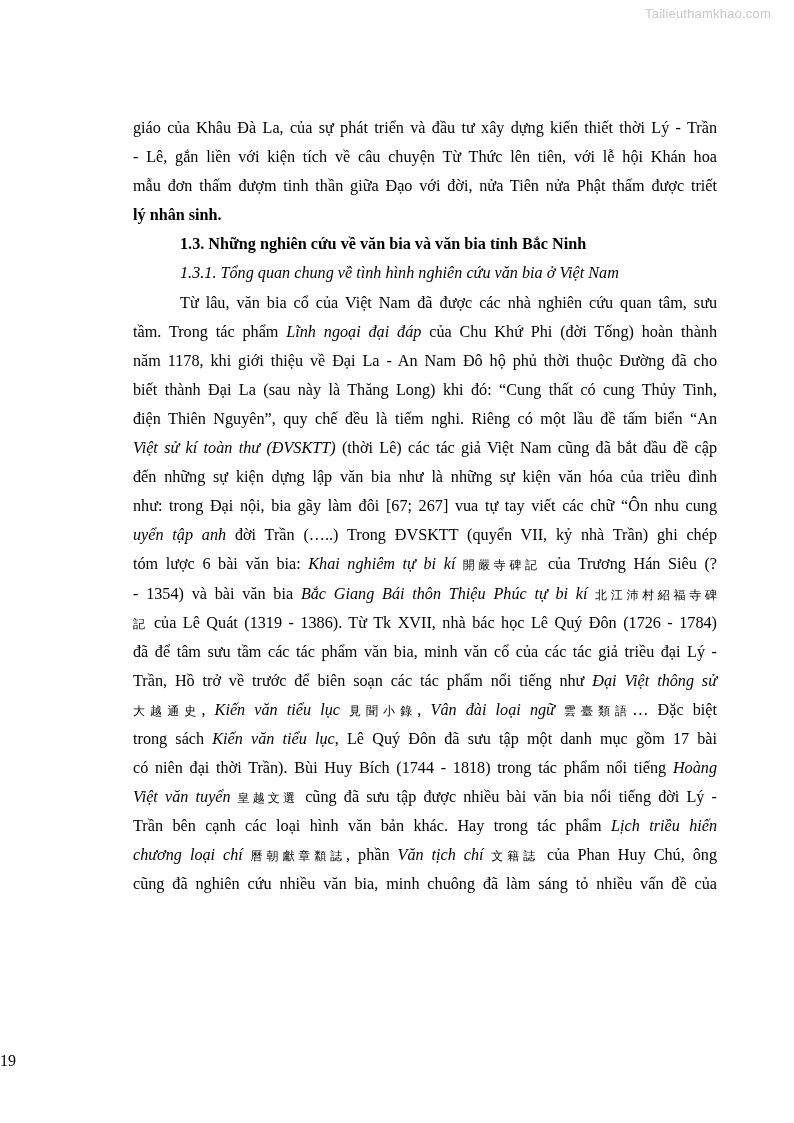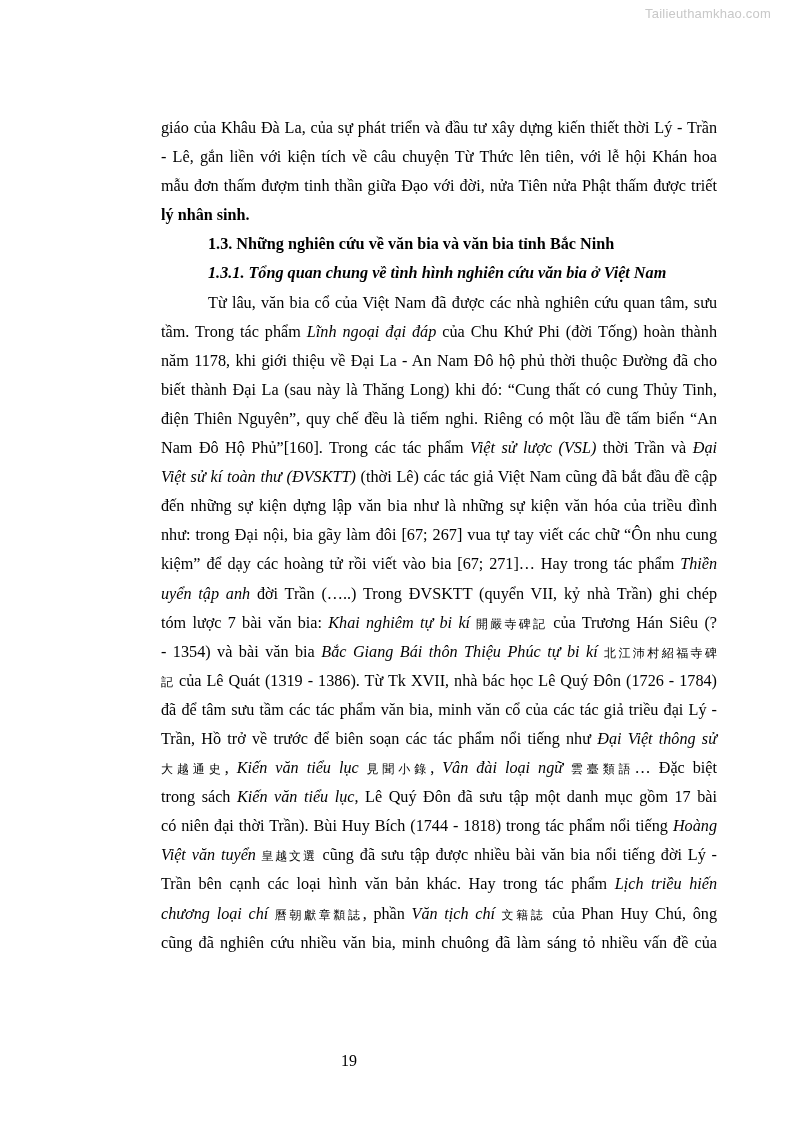--- a/index.html
+++ b/index.html
@@ -2,55 +2,53 @@
 <html><head>
 <meta charset="utf-8">
 <style>
   html, body { margin: 0; padding: 0; background: #ffffff; }
   body { width: 794px; height: 1123px; position: relative; overflow: hidden;
          font-family: "Liberation Serif", "DejaVu Serif", serif; color: #000; }
   .watermark { position: absolute; top: 6px; right: 23px; font-family: "Liberation Sans", sans-serif;
                font-size: 13px; color: #c8c8c8; letter-spacing: 0.2px; }
   .page { position: absolute; left: 133px; top: 114px; width: 584px; }
   .line { height: 29.1px; line-height: 29.1px; font-size: 16.2px; white-space: nowrap;
-          text-align: justify; text-align-last: justify; overflow: visible; margin-left: 28px; }
+          text-align: justify; text-align-last: justify; overflow: visible; }
   .line.last { text-align-last: left; font-weight: bold; }
   .indent { padding-left: 47px; }
   .h2 { font-weight: bold; text-align-last: left; }
-  .h3 { font-weight: bold; font-style: italic; text-align-last: left; }
+  .h3 { font-weight: normal; font-style: italic; text-align-last: left; }
   i { font-style: italic; }
   .han { font-family: "DejaVu Sans", sans-serif; font-size: 12px; }
-  .pagenum { position: absolute; top: 1052px; left: 0; width: 698px; text-align: center; font-size: 16px; }
+  .pagenum { position: absolute; top: 1052px; left: 0; width: 698px; text-align: left; font-size: 16px; }
 </style>
 </head>
 <body>
 
 <div class="watermark">Tailieuthamkhao.com</div>
 
 <div class="page">
   <div class="line">giáo của Khâu Đà La, của sự phát triển và đầu tư xây dựng kiến thiết thời Lý - Trần</div>
   <div class="line">- Lê, gắn liền với kiện tích về câu chuyện Từ Thức lên tiên, với lễ hội Khán hoa</div>
   <div class="line">mẫu đơn thấm đượm tinh thần giữa Đạo với đời, nửa Tiên nửa Phật thấm được triết</div>
   <div class="line last">lý nhân sinh.</div>
 
   <div class="line h2 indent">1.3. Những nghiên cứu về văn bia và văn bia tỉnh Bắc Ninh</div>
   <div class="line h3 indent">1.3.1. Tổng quan chung về tình hình nghiên cứu văn bia ở Việt Nam</div>
 
   <div class="line indent">Từ lâu, văn bia cổ của Việt Nam đã được các nhà nghiên cứu quan tâm, sưu</div>
   <div class="line"><span>tầm. Trong tác phẩm </span><i>Lĩnh ngoại đại đáp</i><span> của Chu Khứ Phi (đời Tống) hoàn thành</span></div>
   <div class="line">năm 1178, khi giới thiệu về  Đại La - An Nam Đô hộ phủ thời thuộc Đường đã cho</div>
   <div class="line">biết thành Đại La (sau này là Thăng Long) khi đó: “Cung thất có cung Thủy Tinh,</div>
   <div class="line">điện Thiên Nguyên”, quy chế đều là tiếm nghi. Riêng có một lầu đề tấm biển “An</div>
-  <div class="line"><span>Nam Đô Hộ Phủ”[160]. Trong các tác phẩm </span><i>Việt sử lược (VSL)</i><span> thời Trần và </span><i>Đại</i></div>
   <div class="line"><i>Việt sử kí toàn thư (ĐVSKTT)</i><span> (thời Lê) các tác giả Việt Nam cũng đã bắt đầu đề cập</span></div>
   <div class="line">đến những sự kiện dựng lập văn bia như là những sự kiện văn hóa của triều đình</div>
   <div class="line">như: trong Đại nội, bia gãy làm đôi [67; 267] vua tự tay viết các chữ “Ôn nhu cung</div>
-  <div class="line"><span>kiệm” để dạy các hoàng tử rồi viết vào bia  [67; 271]… Hay trong tác phẩm </span><i>Thiền</i></div>
   <div class="line"><i>uyển tập anh</i><span> đời Trần (…..) Trong ĐVSKTT (quyển VII, kỷ nhà Trần) ghi chép</span></div>
-  <div class="line"><span>tóm lược 7 bài văn bia: </span><i>Khai nghiêm tự bi kí</i><span class="han"> 開嚴寺碑記 </span><span>  của Trương Hán Siêu (?</span></div>
+  <div class="line"><span>tóm lược 6 bài văn bia: </span><i>Khai nghiêm tự bi kí</i><span class="han"> 開嚴寺碑記 </span><span>  của Trương Hán Siêu (?</span></div>
   <div class="line"><span>- 1354) và bài văn bia </span><i>Bắc Giang Bái thôn Thiệu Phúc tự bi kí</i><span class="han"> 北江沛村紹福寺碑</span></div>
   <div class="line"><span class="han">記</span><span> của Lê Quát (1319 - 1386). Từ Tk XVII,  nhà bác học Lê Quý Đôn (1726 - 1784)</span></div>
   <div class="line">đã để tâm sưu tầm các tác phẩm văn bia, minh văn cổ của các tác giả triều đại Lý -</div>
   <div class="line"><span>Trần, Hồ trở về trước để biên soạn các tác phẩm nổi tiếng như </span><i>Đại Việt thông sử</i></div>
   <div class="line"><span class="han">大越通史</span><span>, </span><i>Kiến văn tiểu lục</i><span class="han"> 見聞小錄</span><span>,  </span><i>Vân đài loại ngữ</i><span class="han"> 雲臺類語</span><span>…  Đặc biệt</span></div>
   <div class="line"><span>trong sách </span><i>Kiến văn tiểu lục</i><span>, Lê Quý Đôn đã sưu tập một danh mục gồm 17 bài</span></div>
   <div class="line"><span>có niên đại thời Trần). Bùi Huy Bích (1744 - 1818) trong tác phẩm nổi tiếng </span><i>Hoàng</i></div>
   <div class="line"><i>Việt văn tuyển</i><span class="han"> 皇越文選</span><span> cũng đã sưu tập được nhiều bài văn bia nổi tiếng đời Lý -</span></div>
   <div class="line"><span>Trần bên cạnh các loại hình văn bản khác. Hay trong tác phẩm </span><i>Lịch triều hiến</i></div>
   <div class="line"><i>chương loại chí</i><span class="han"> 曆朝獻章纇誌</span><span>,  phần </span><i>Văn tịch chí</i><span class="han"> 文籍誌</span><span> của Phan Huy Chú, ông</span></div>

